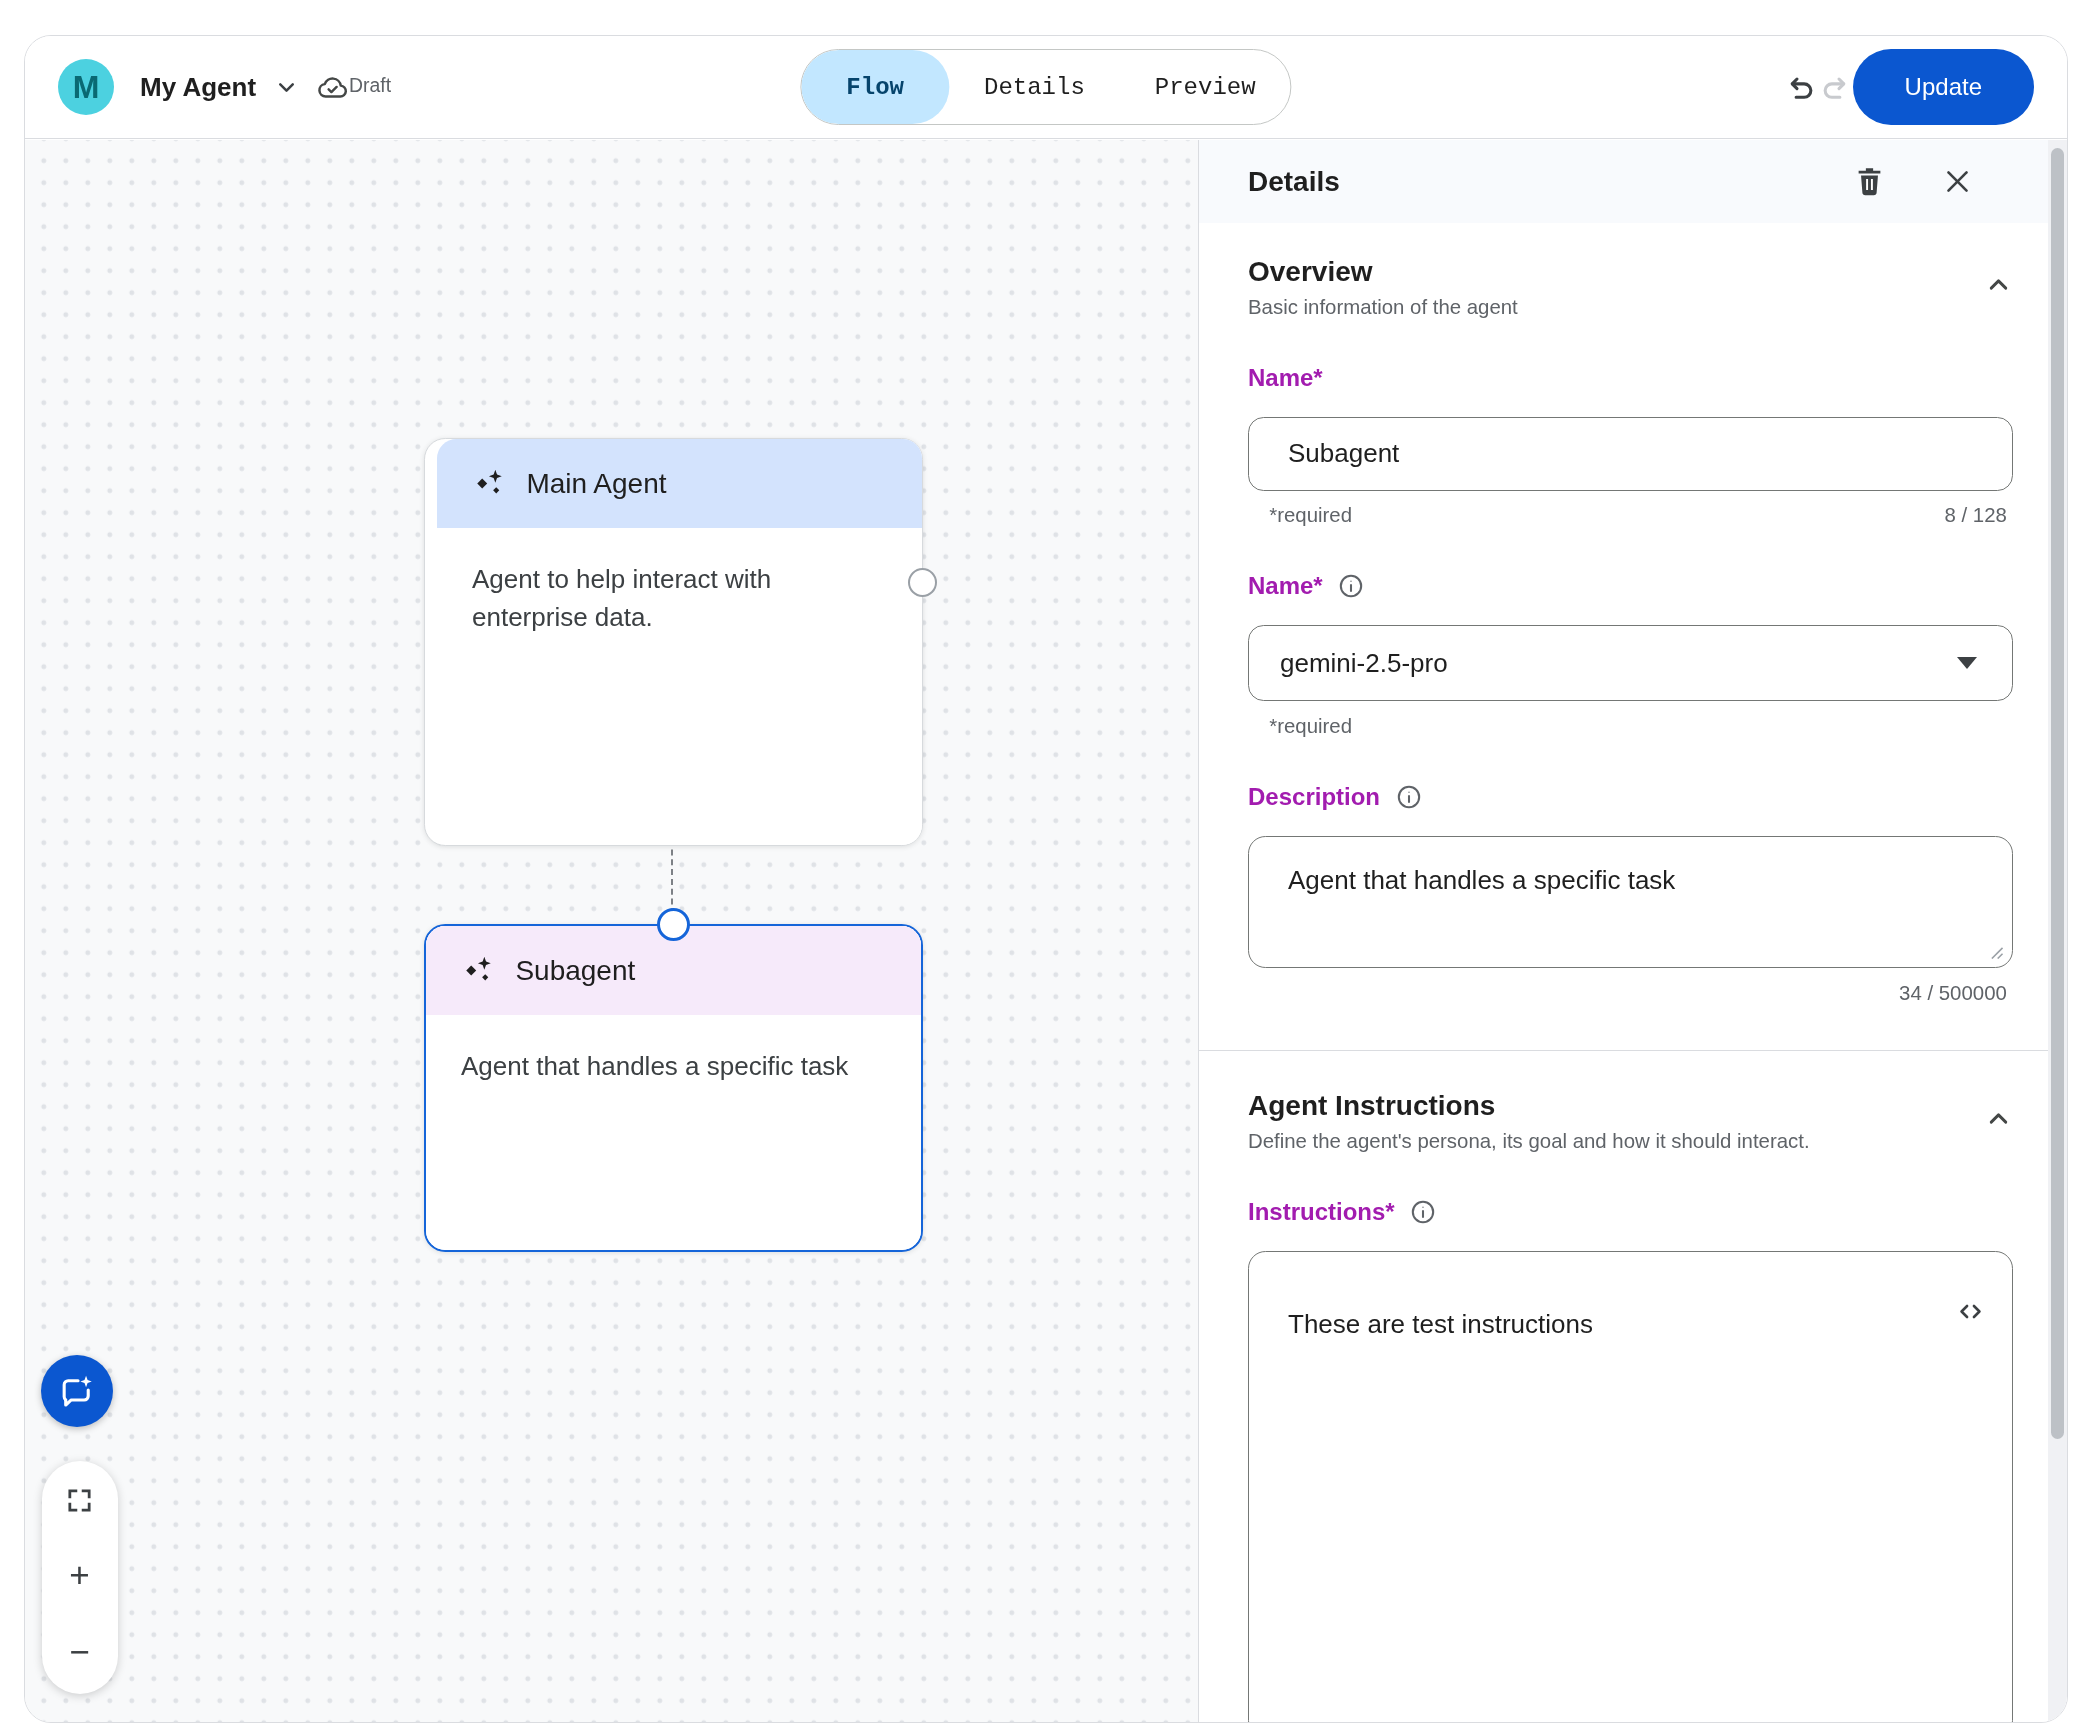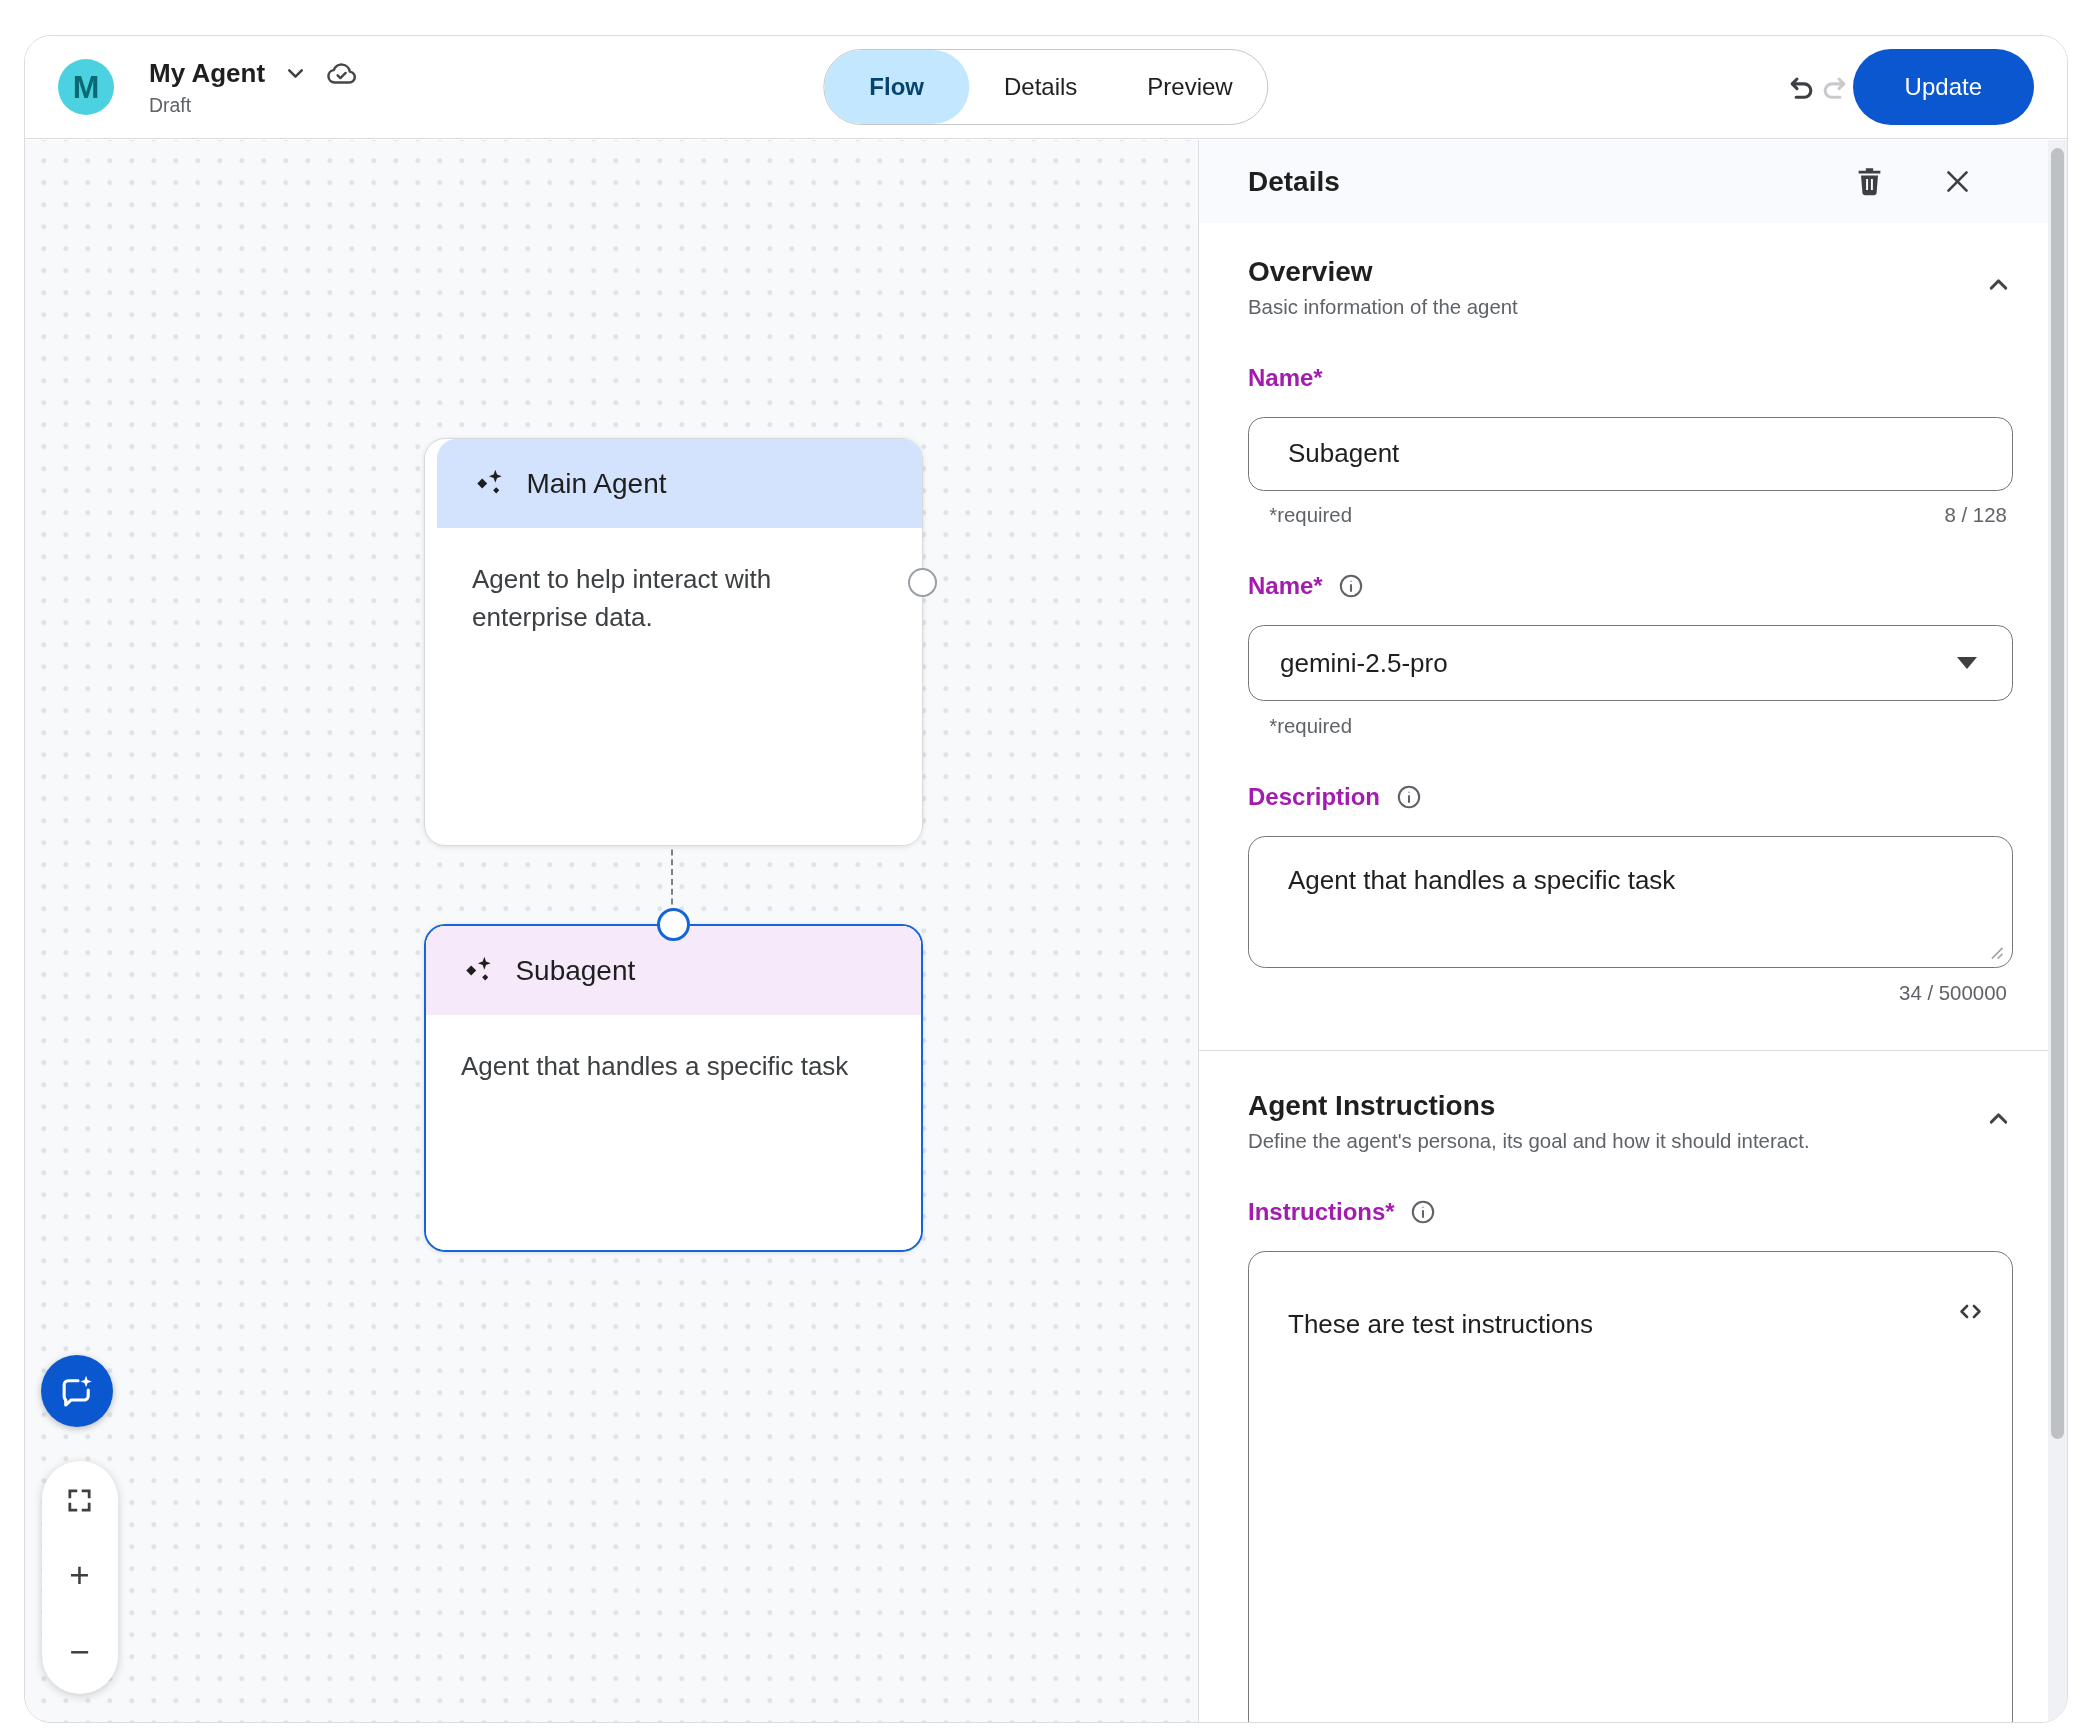--- a/index.html
+++ b/index.html
@@ -6,28 +6,28 @@
   html,body { width:2090px; height:1735px; background:#fff; font-family:"Liberation Sans",sans-serif; color:#1f1f1f; }
 
   .app { position:absolute; left:24px; top:35px; width:2044px; height:1688px;
          border:1.9px solid #dadce0; border-radius:27px; overflow:hidden; background:#fff; }
 
   
   .topbar { position:relative; height:103px; background:#fff; border-bottom:1px solid #dadce0;
             display:flex; align-items:center; padding:0 33px; }
   .avatar { width:56px; height:56px; border-radius:50%; background:#4cd1e0; color:#0a6973;
             font-size:32px; font-weight:700; display:flex; align-items:center; justify-content:center; flex:0 0 auto; }
-  .title-block { margin-left:35px; display:flex; flex-direction:column; justify-content:center; }
+  .title-block { margin-left:26px; display:flex; flex-direction:row; justify-content:center; }
   .title-row { display:flex; align-items:center; gap:17.5px; }
   .app-title { font-size:26px; font-weight:700; color:#1f1f1f; }
   .draft { font-size:19.4px; color:#5f6368; margin-top:3.9px; }
   .icon-btn { background:none; border:none; cursor:pointer; display:flex; align-items:center; justify-content:center; }
 
   .seg-wrap { position:absolute; left:50%; top:50%; transform:translate(-50%,-50%); }
-  .seg { display:flex; align-items:center; height:76px; border:1.5px solid #c4c7c5; border-radius:969px; background:#fff; overflow:hidden; }
+  .seg { display:flex; align-items:center; height:76px; border:1.5px solid #c4c7c5; border-radius:969px; background:#fff; overflow:hidden;font-family:Liberation Mono, monospace; }
   .seg-item { height:100%; display:flex; align-items:center; padding:0 35px; font-size:24px; color:#1f1f1f; cursor:pointer; }
   .seg-item.selected { background:#c2e7ff; color:#06446c; font-weight:700; border-radius:969px; padding:0 45px; }
 
   .topbar-right { margin-left:auto; display:flex; align-items:center; }
   .update-btn { height:76px; padding:0 52px; border:none; border-radius:969px; background:#0b57d0; color:#fff;
                 font-size:24px; font-weight:500; font-family:inherit; cursor:pointer; }
 
   
   .main { position:absolute; top:104px; left:0; right:0; bottom:0; display:flex; }
 

